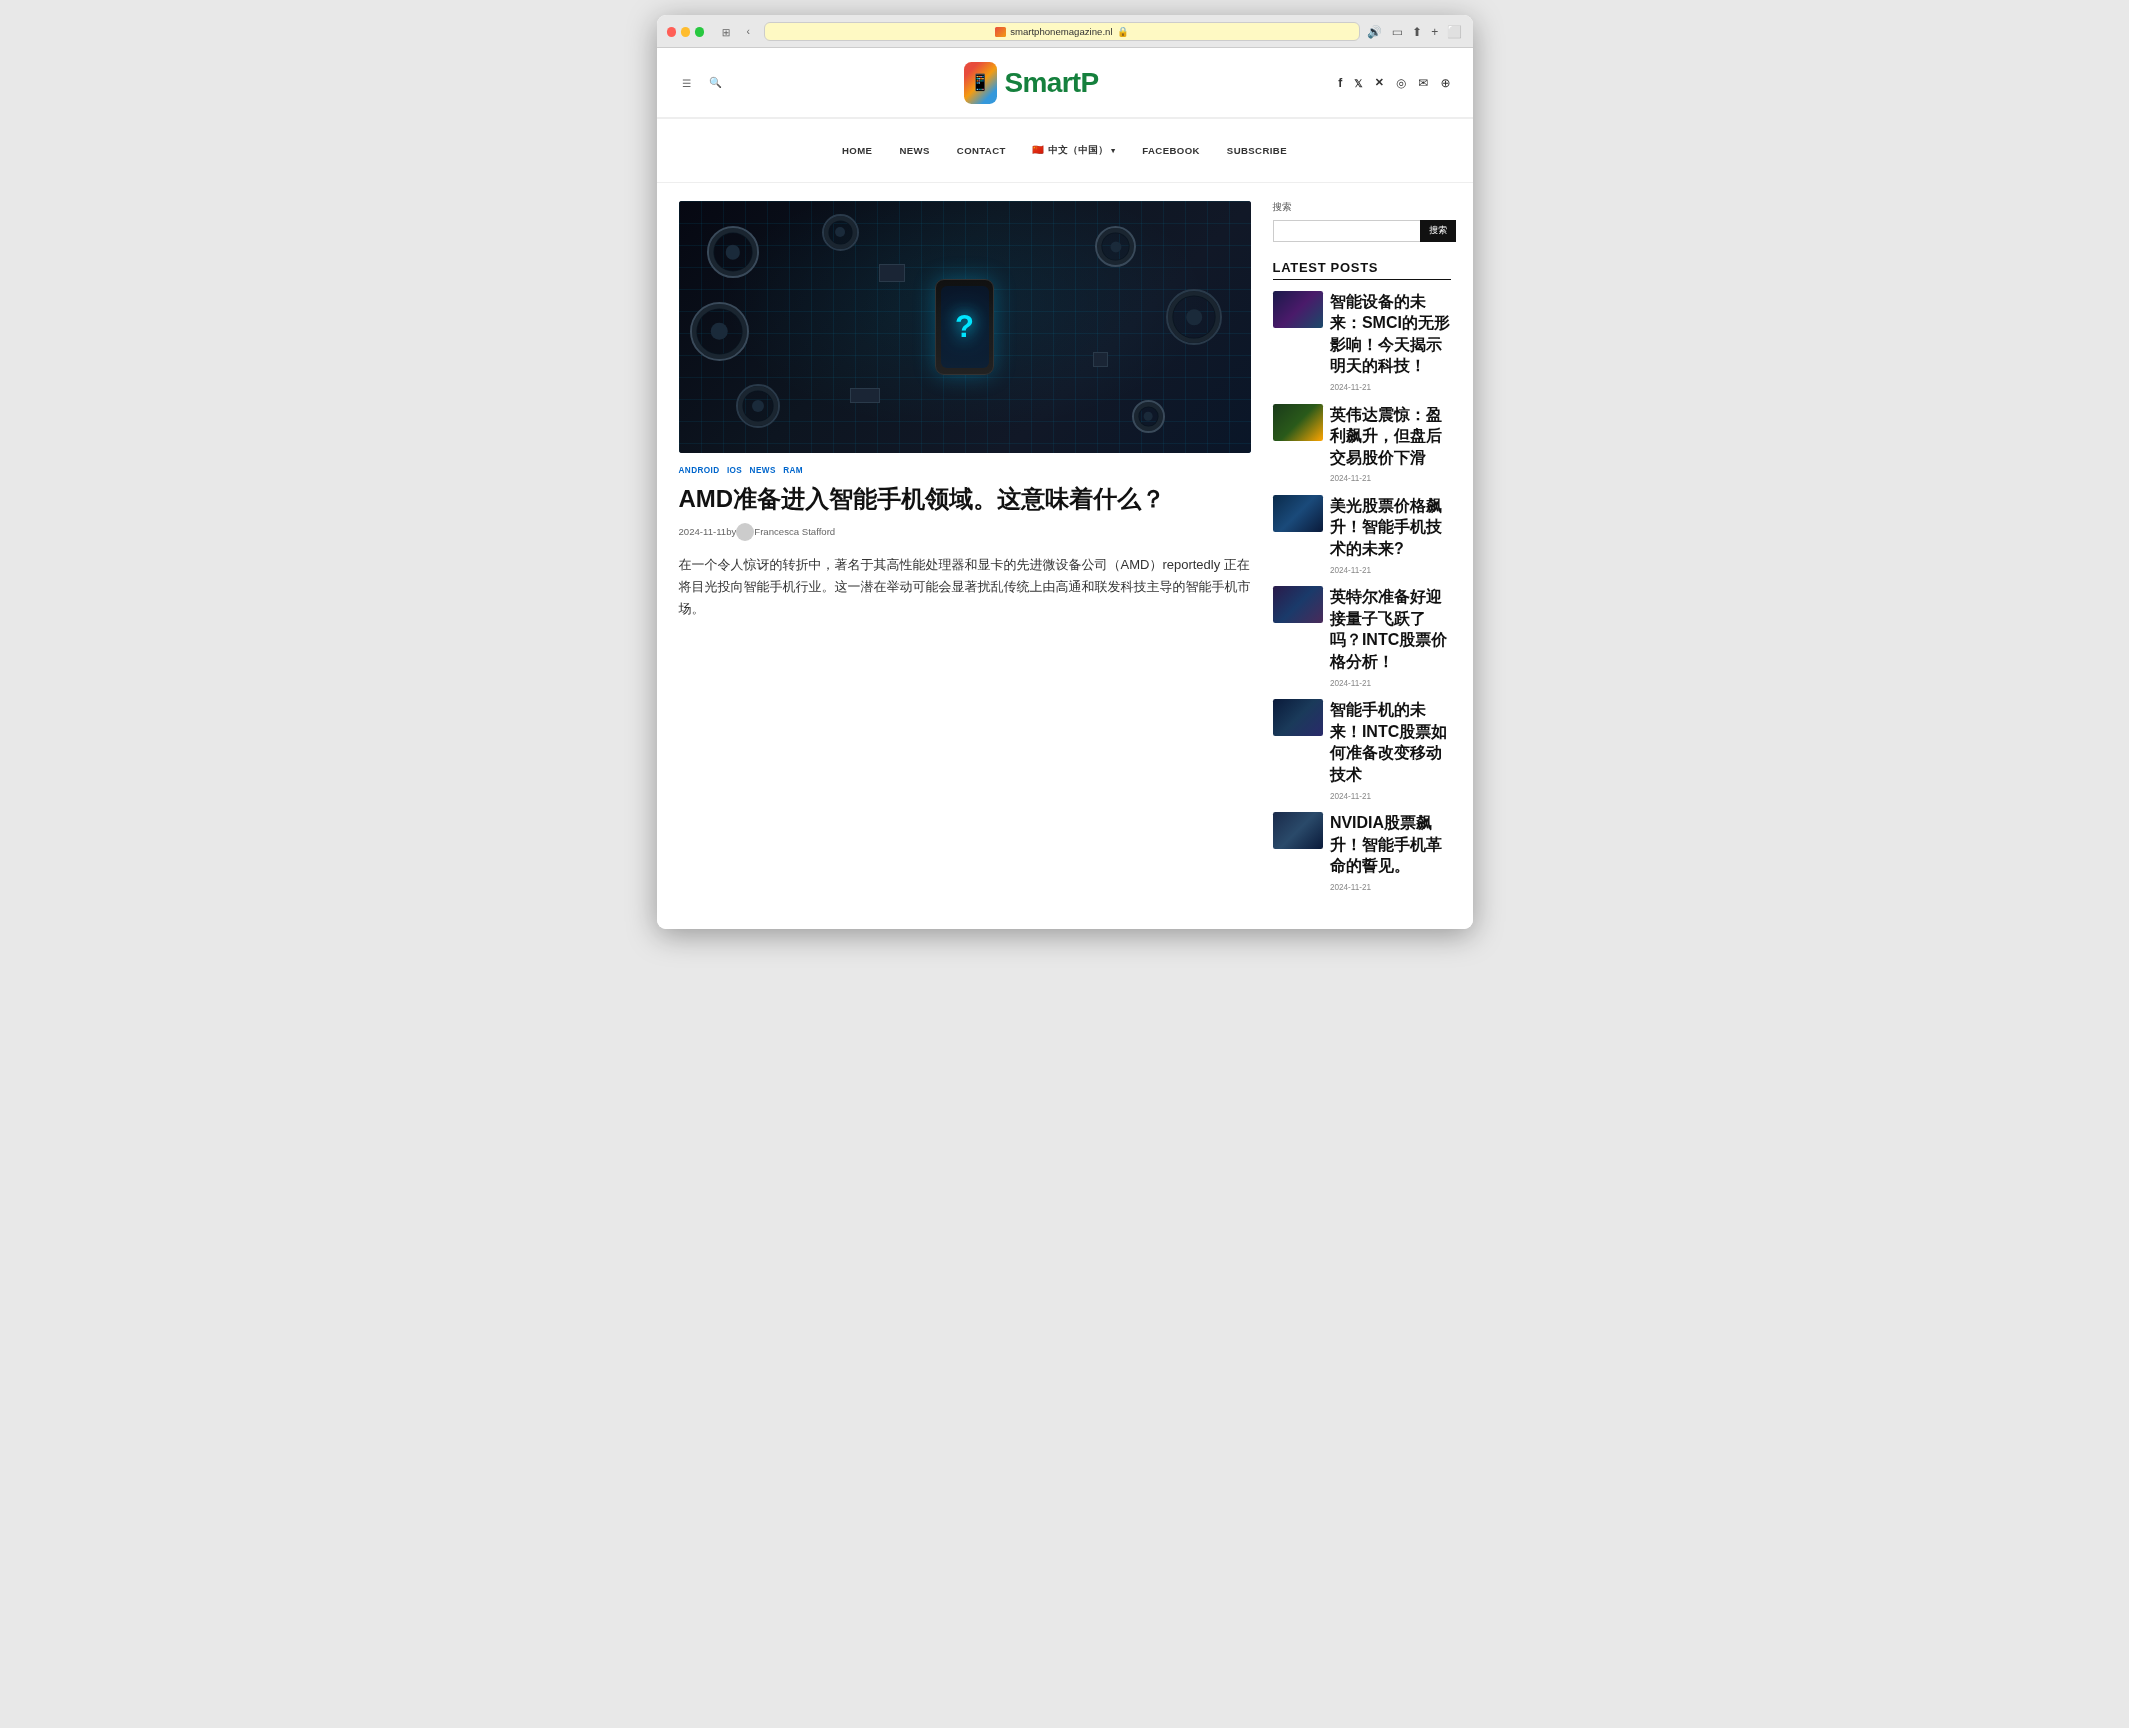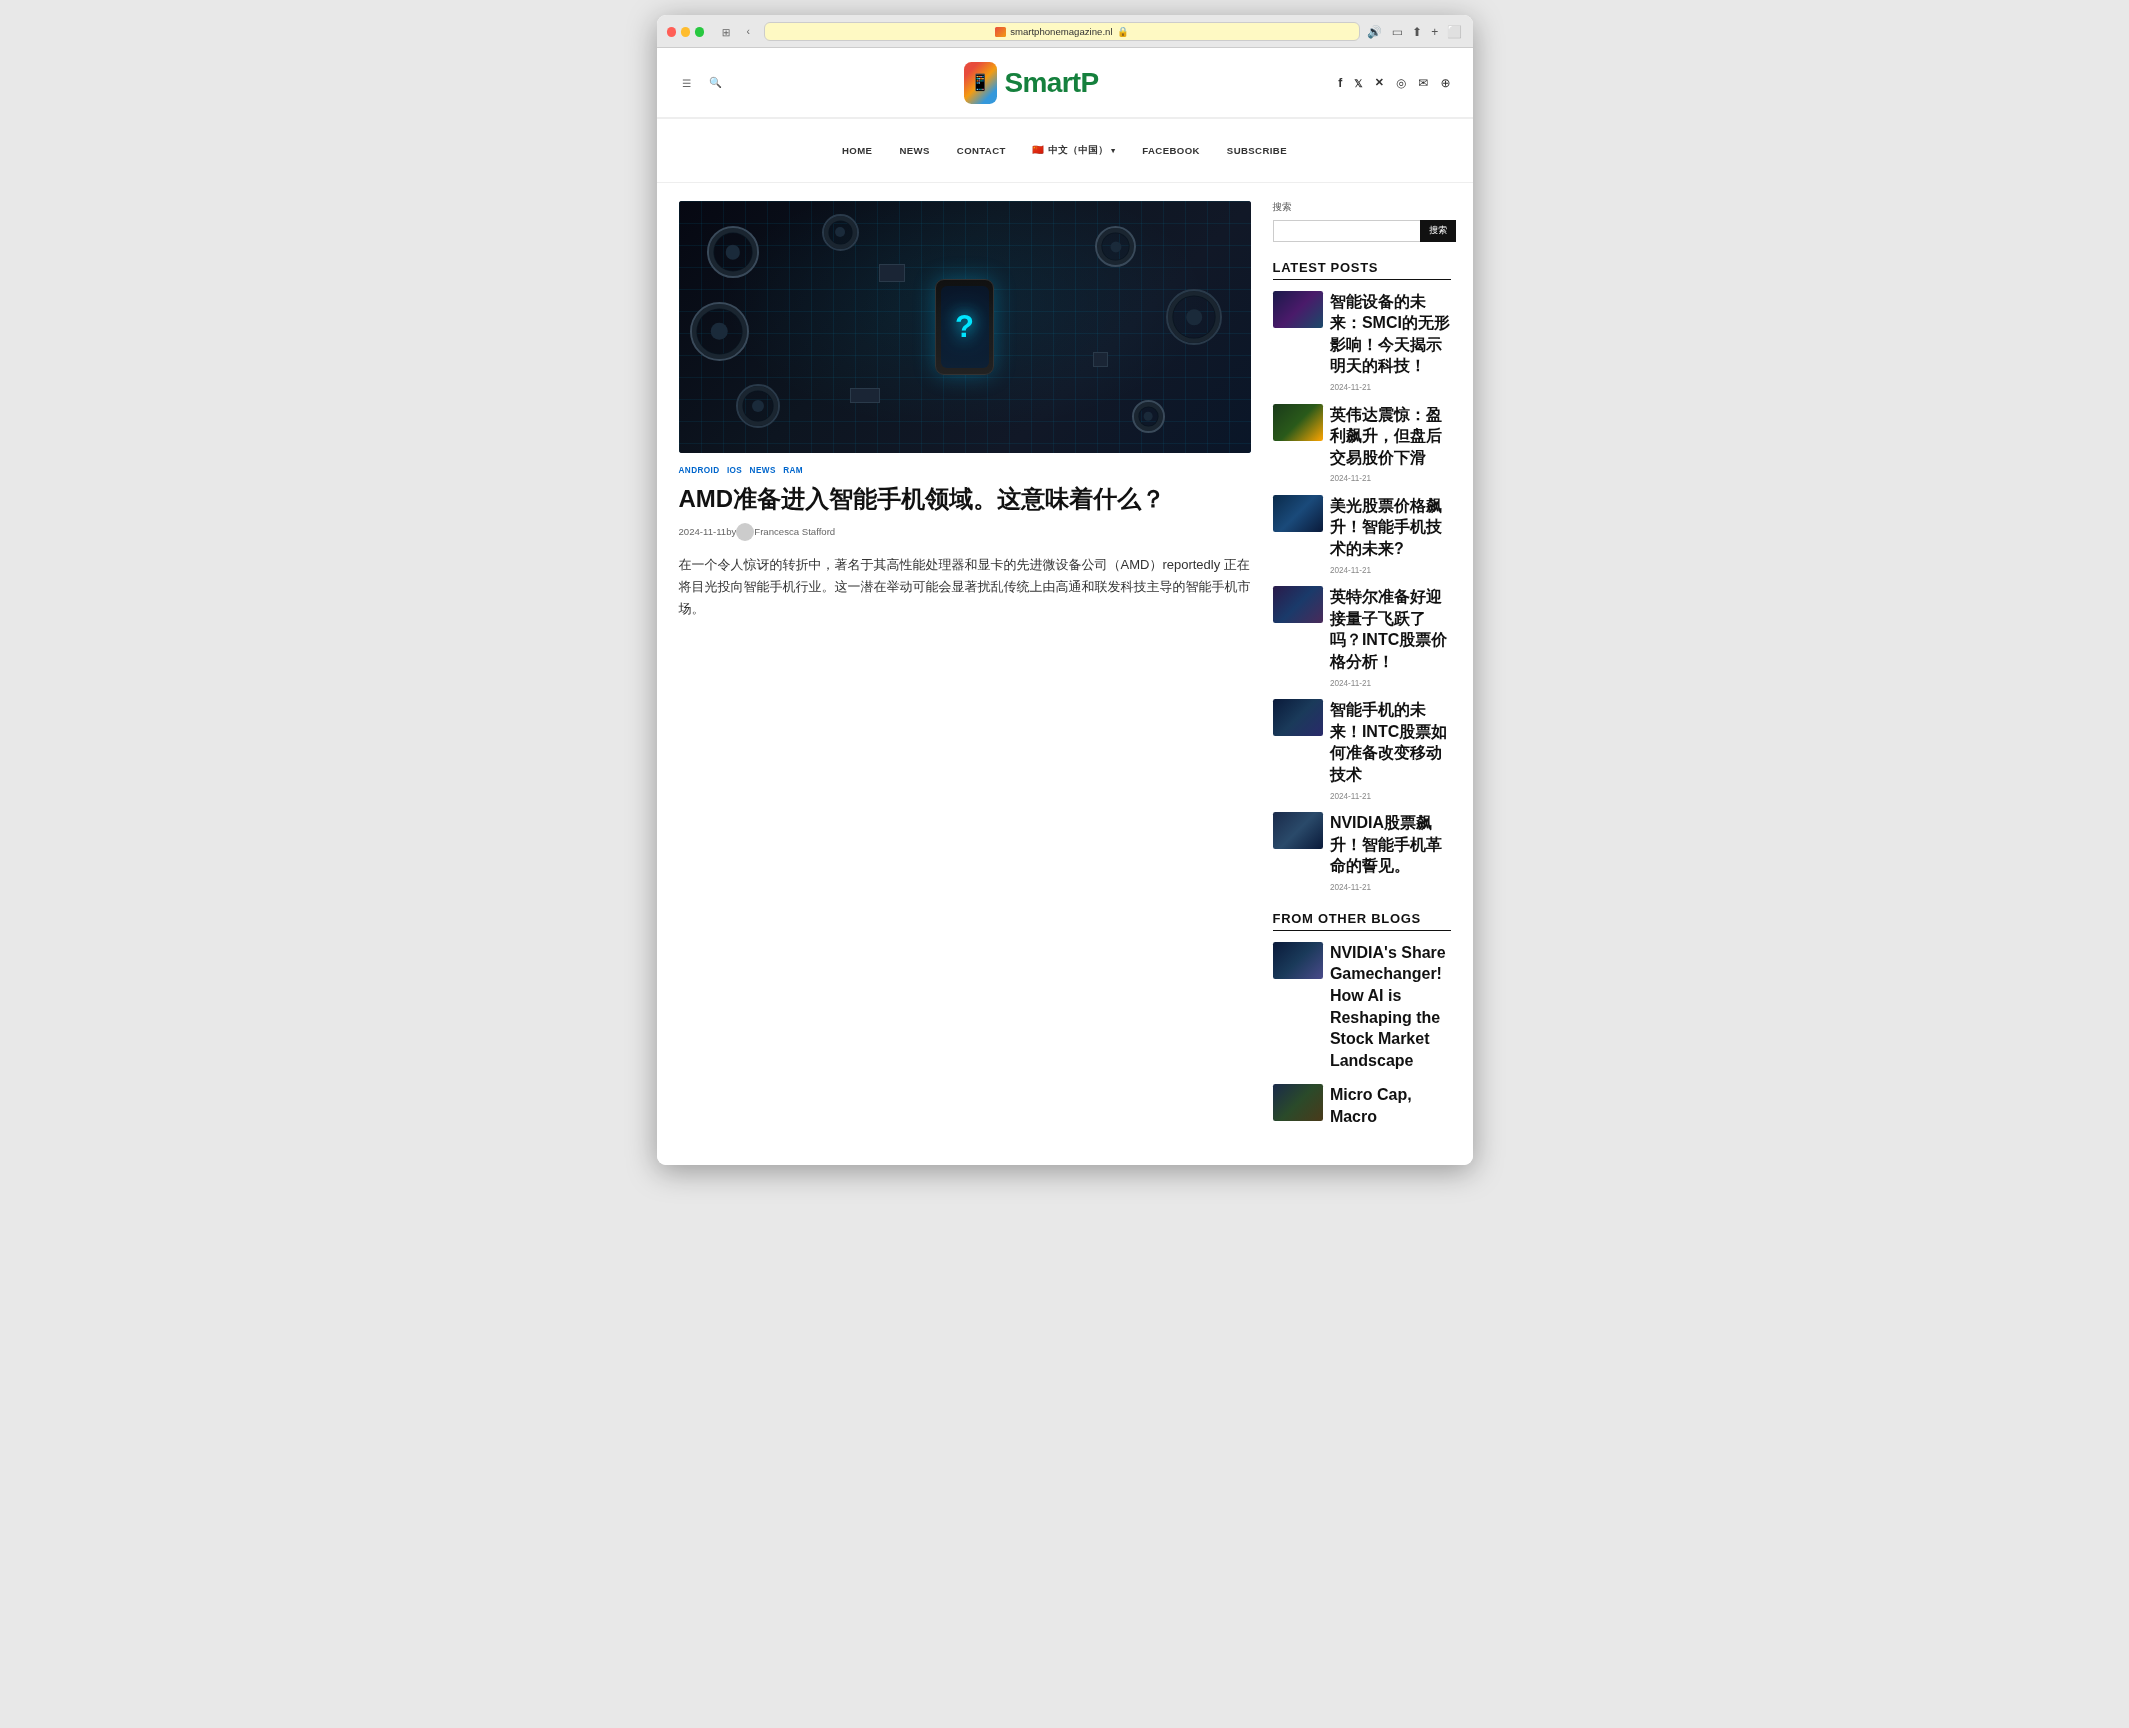--- a/index.html
+++ b/index.html
@@ -541,34 +541,17 @@
 
           <div class="post-item">
             <div class="post-thumb post-thumb-6"></div>
             <div class="post-info">
               <a class="post-title-link">NVIDIA股票飙升！智能手机革命的誓见。</a>
               <span class="post-date">2024-11-21</span>
             </div>
           </div>
         </div>
 
-        <div class="sidebar-section">
-          <div class="sidebar-title">FROM OTHER BLOGS</div>
-
-          <div class="post-item">
-            <div class="post-thumb from-other-blogs-thumb-1"></div>
-            <div class="post-info">
-              <a class="post-title-link">NVIDIA's Share Gamechanger! How AI is Reshaping the Stock Market Landscape</a>
-            </div>
-          </div>
-
-          <div class="post-item">
-            <div class="post-thumb from-other-blogs-thumb-2"></div>
-            <div class="post-info">
-              <a class="post-title-link">Micro Cap, Macro</a>
-            </div>
-          </div>
-        </div>
       </div>
     </div>
   </div>
 </div>
 
 
 </body></html>

